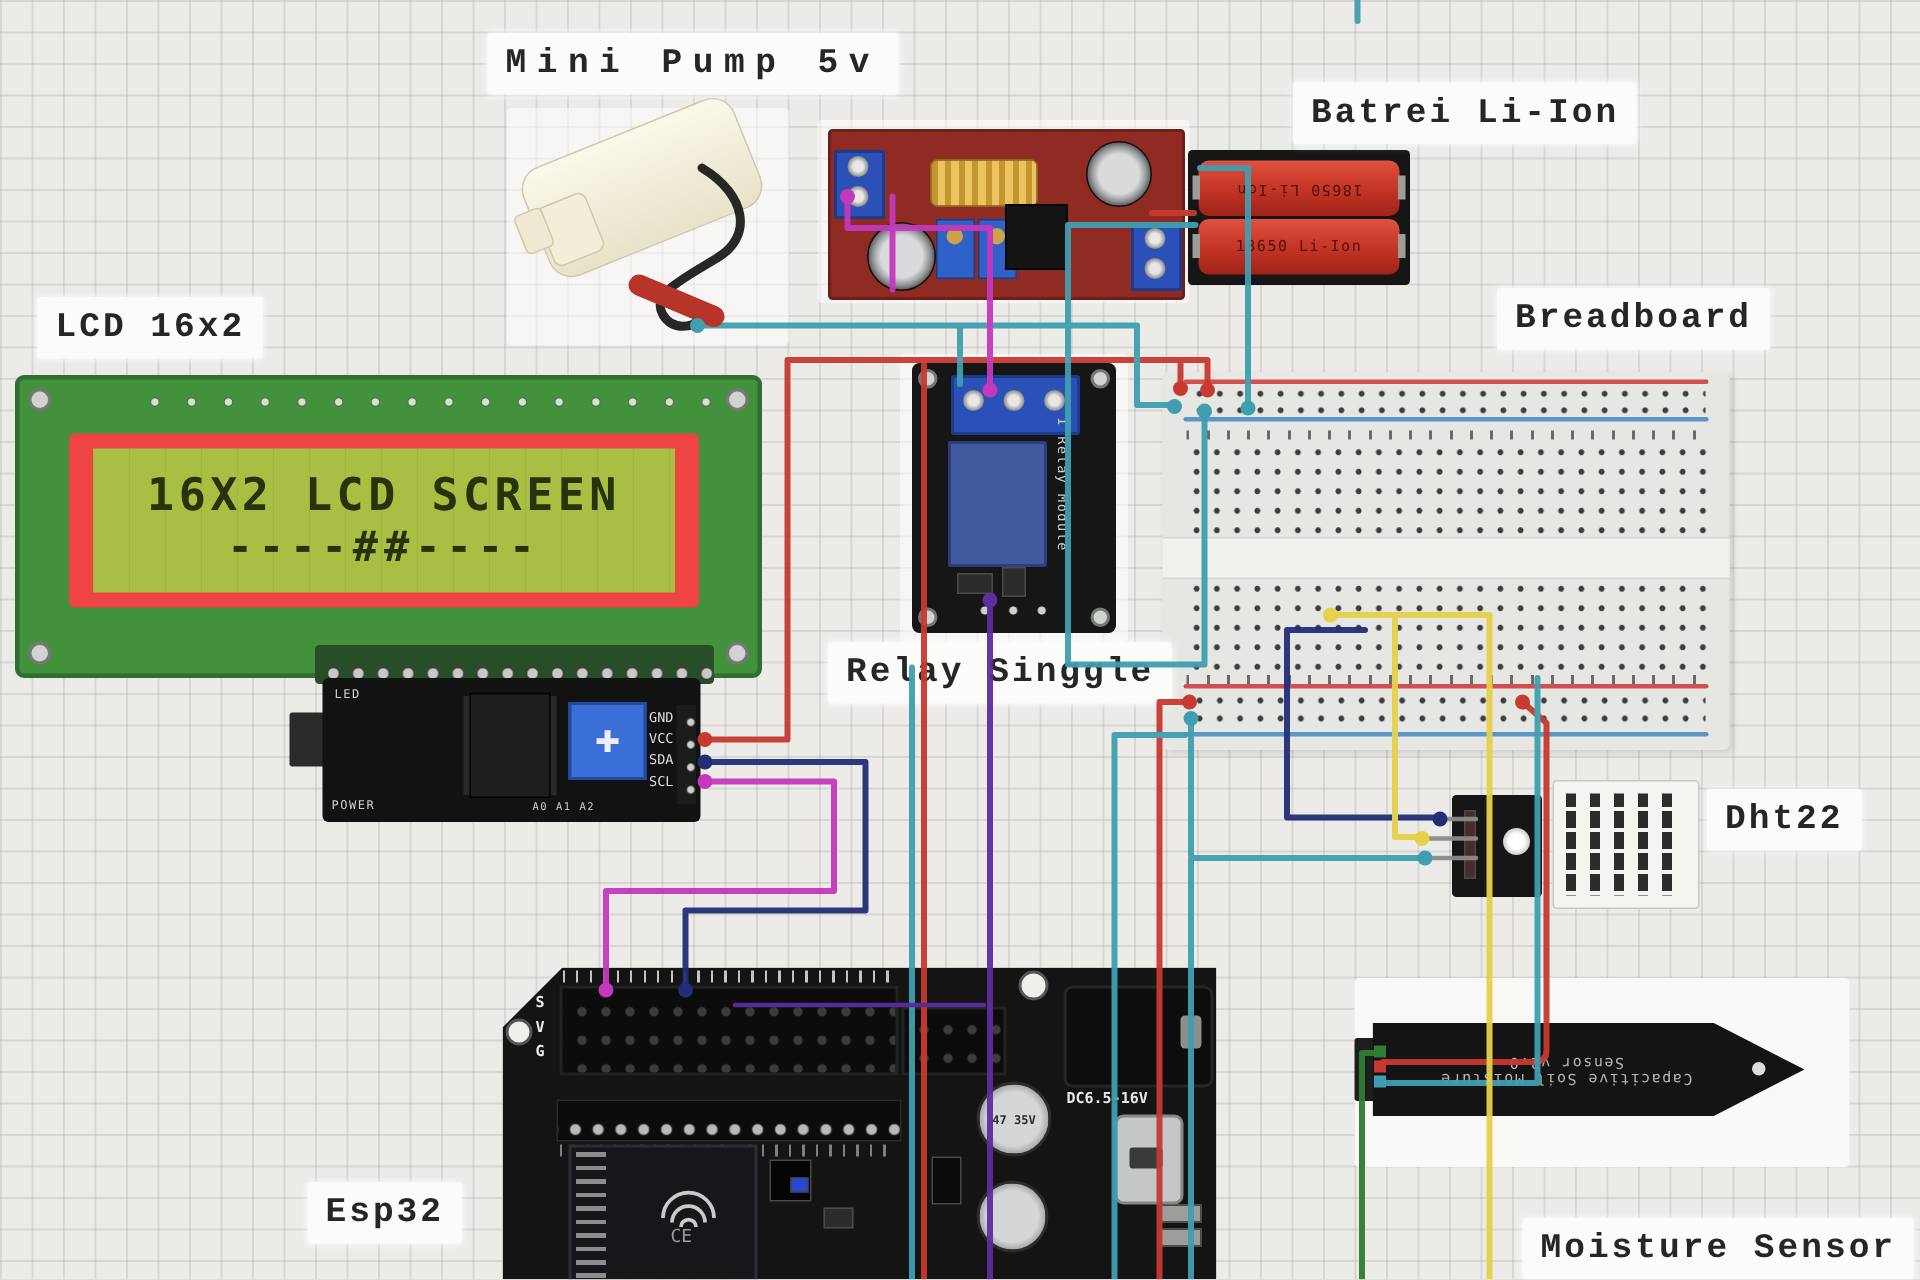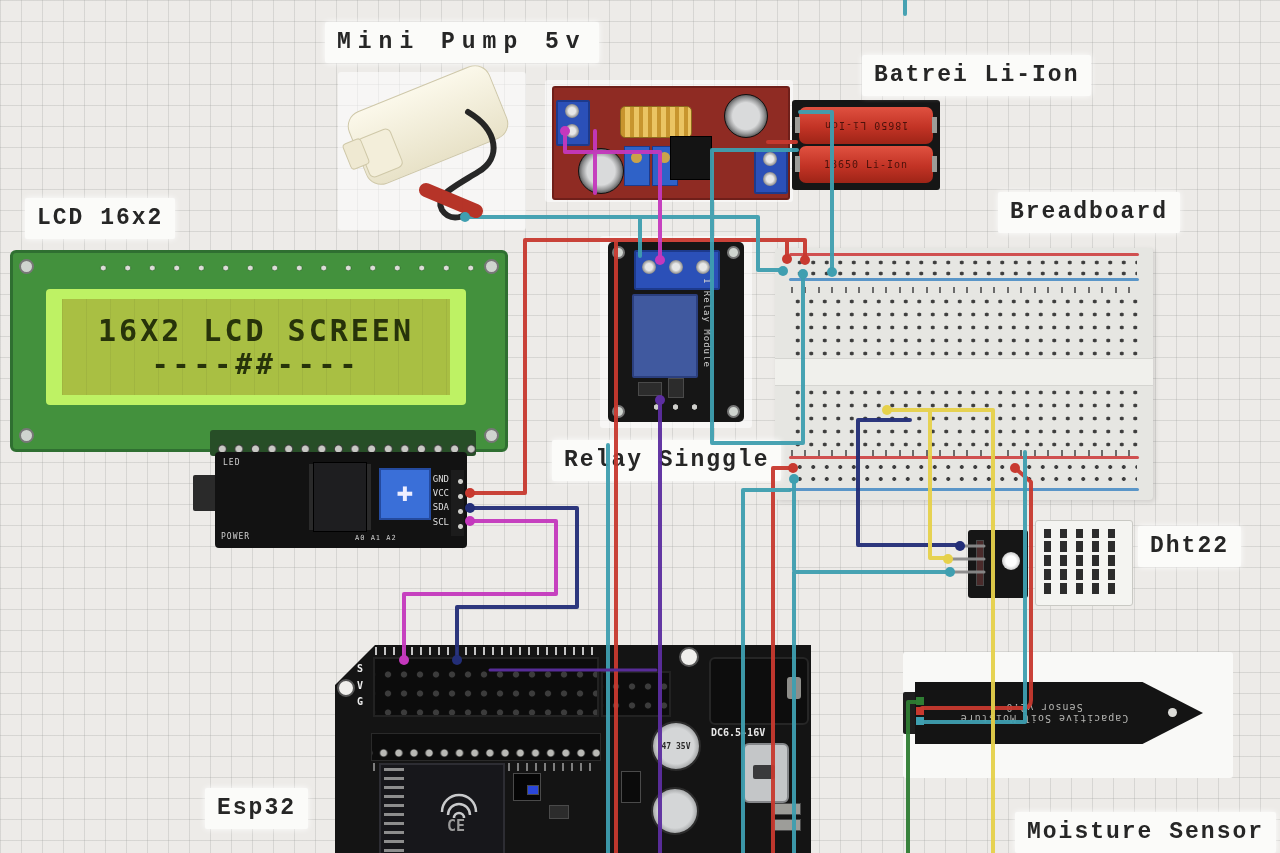--- a/index.html
+++ b/index.html
@@ -15,21 +15,21 @@
   .lbl{position:absolute;z-index:40;background:#fbfbf9;color:#262626;
     font-family:"Liberation Mono", monospace;font-weight:bold;font-size:23px;
     letter-spacing:2px;padding:5px 12px;white-space:nowrap;border-radius:2px;
     box-shadow:0 0 6px rgba(255,255,255,.9);line-height:1.35;}
   
   .photo{position:absolute;background:rgba(255,255,255,.55);z-index:5;border-radius:3px;}
   .photo-solid{background:#f9f9f7;}
   
   .lcd-board{left:10px;top:250px;width:492px;height:196px;background:#43913d;
     border:3px solid #2f6f31;border-radius:6px;z-index:10;}
-  .lcd-bezel{position:absolute;left:33px;top:36px;width:420px;height:116px;background:#bef264;border-radius:4px;}
+  .lcd-bezel{position:absolute;left:33px;top:36px;width:420px;height:116px;background:#ef4444;border-radius:4px;}
   .lcd-screen{position:absolute;left:16px;top:10px;width:388px;height:96px;background:#a9bf43;
     display:flex;flex-direction:column;justify-content:center;align-items:center;
     font-family:"DejaVu Sans Mono", monospace;font-weight:bold;color:#27330a;
     background-image:repeating-linear-gradient(90deg, rgba(0,0,0,.05) 0 1px, transparent 1px 24px);}
   .lcd-l1{font-size:30px;letter-spacing:3px;}
   .lcd-l2{font-size:28px;letter-spacing:4px;}
   .lcd-pins{position:absolute;left:72px;top:5px;width:392px;height:16px;
     background-image:radial-gradient(circle, #dcdcd8 2.2px, rgba(0,0,0,.25) 2.8px, transparent 3.4px);
     background-size:24.5px 16px;background-position:6px 2px;}
   .hole{position:absolute;width:11px;height:11px;border-radius:50%;background:#cfd4cf;border:2px solid #777;}
@@ -115,21 +115,21 @@
   .esp-ticks{position:absolute;height:8px;
     background-image:repeating-linear-gradient(90deg, rgba(255,255,255,.75) 0 1.6px, transparent 1.6px 9px);}
   .esp-strip{position:absolute;left:36px;top:88px;width:228px;height:26px;background:#0c0c0c;border:1px solid #2a2a2a;
     background-image:radial-gradient(circle,#b9b9b5 3px,#222 4px,transparent 4.6px);
     background-size:15.2px 26px;background-position:4px 6px;}
   .esp-svg-col{position:absolute;left:22px;top:16px;color:#ededed;font-size:10px;font-weight:bold;
     font-family:"DejaVu Sans Mono",monospace;line-height:16.5px;}
   .esp-module{position:absolute;left:44px;top:118px;width:122px;height:90px;background:#17171b;border:2px solid #2d2d33;}
   .esp-ant{position:absolute;left:3px;top:3px;width:20px;bottom:3px;
     background:repeating-linear-gradient(0deg,#8d8d8d 0 3px,#17171b 3px 9px);}
-  .esp-ce{position:absolute;left:66px;top:52px;color:#9a9a9a;font-size:15px;font-family:"DejaVu Sans Mono",monospace;font-weight:bold;}
+  .esp-ce{position:absolute;left:66px;top:52px;color:#9a9a9a;font-size:12px;font-family:"DejaVu Sans Mono",monospace;}
   .esp-cap{position:absolute;border-radius:50%;
     background:radial-gradient(circle,#d4d6d7 0 55%,#9b9d9e 75%,#55575a 100%);border:2px solid #2c2c2c;
     display:flex;align-items:center;justify-content:center;color:#2b2b2b;font-size:8px;font-weight:bold;
     font-family:"DejaVu Sans Mono",monospace;text-align:center;line-height:9px;}
   .esp-dc{position:absolute;left:374px;top:12px;width:96px;height:64px;background:#0d0d0d;border:2px solid #262626;border-radius:6px;}
   .esp-dc::after{content:"";position:absolute;right:6px;top:18px;width:14px;height:22px;background:#8e8e8a;border-radius:3px;}
   .esp-dclabel{position:absolute;left:376px;top:82px;color:#e8e8e8;font-size:10px;font-weight:bold;
     font-family:"DejaVu Sans Mono",monospace;}
   .esp-usb{position:absolute;left:408px;top:98px;width:42px;height:56px;background:#c4c6c8;border:2px solid #85878a;border-radius:6px;}
   .esp-usb::after{content:"";position:absolute;left:8px;top:20px;width:22px;height:14px;background:#3a3a3c;border-radius:2px;}
@@ -281,21 +281,21 @@
   </div>
 
   <div class="abs" style="left:352px;top:86px;width:150px;height:76px;background:linear-gradient(#fbf8ea,#e8e2c8);border:1px solid #cfc8a8;border-radius:16px;transform:rotate(-22deg);z-index:12;"></div>
   <div class="abs" style="left:362px;top:132px;width:34px;height:40px;background:#f3eeda;border:1px solid #cfc8a8;border-radius:6px;transform:rotate(-22deg);z-index:12;"></div>
   <div class="abs" style="left:346px;top:140px;width:18px;height:26px;background:#efe9d2;border:1px solid #cfc8a8;border-radius:4px;transform:rotate(-22deg);z-index:12;"></div>
 
   <div class="lbl" style="left:325px;top:22px;letter-spacing:7px;">Mini Pump 5v</div>
   <div class="lbl" style="left:862px;top:55px;">Batrei Li-Ion</div>
   <div class="lbl" style="left:25px;top:198px;">LCD 16x2</div>
   <div class="lbl" style="left:998px;top:192px;">Breadboard</div>
-  <div class="lbl" style="left:552px;top:440px;">
+  <div class="lbl" style="left:552px;top:428px;">
     <div>Relay Singgle</div>
   </div>
   <div class="lbl" style="left:1138px;top:526px;">Dht22</div>
   <div class="lbl" style="left:205px;top:788px;">Esp32</div>
   <div class="lbl" style="left:1015px;top:812px;">
     <div>Moisture Sensor</div>
   </div>
 
   <svg class="wires" width="1280" height="853" viewBox="0 0 1280 853">
     <g stroke-width="4" fill="none" stroke-linecap="round" stroke-linejoin="round" opacity="0.95">

